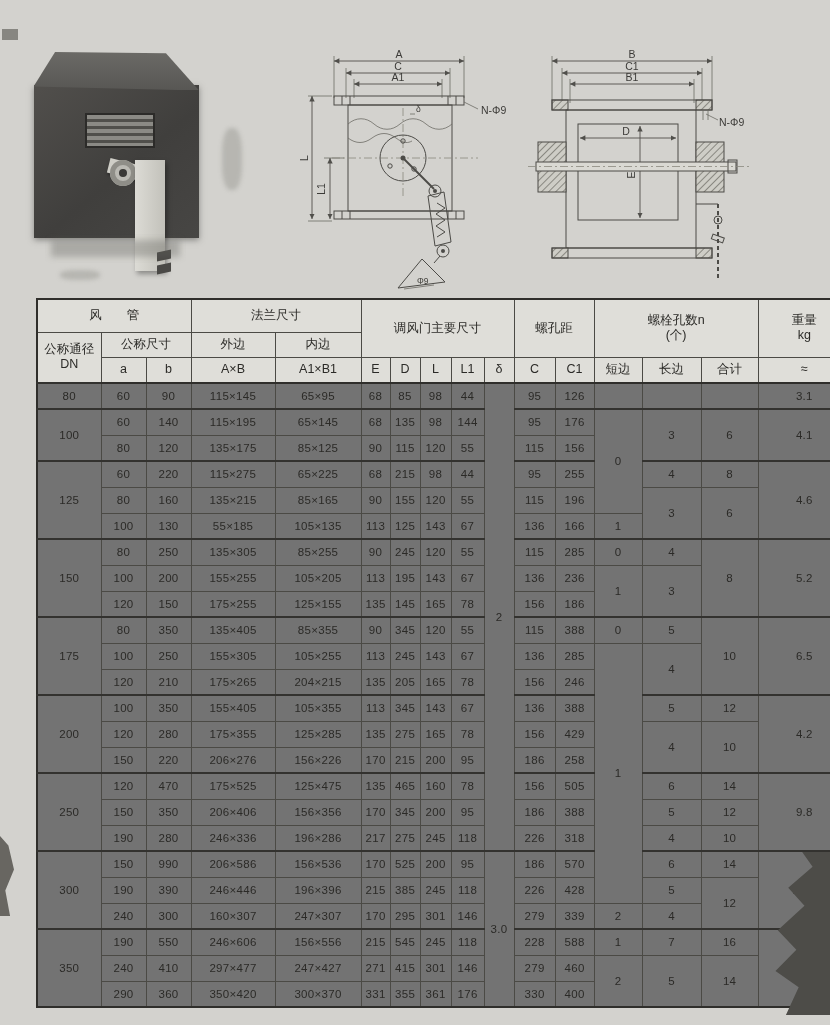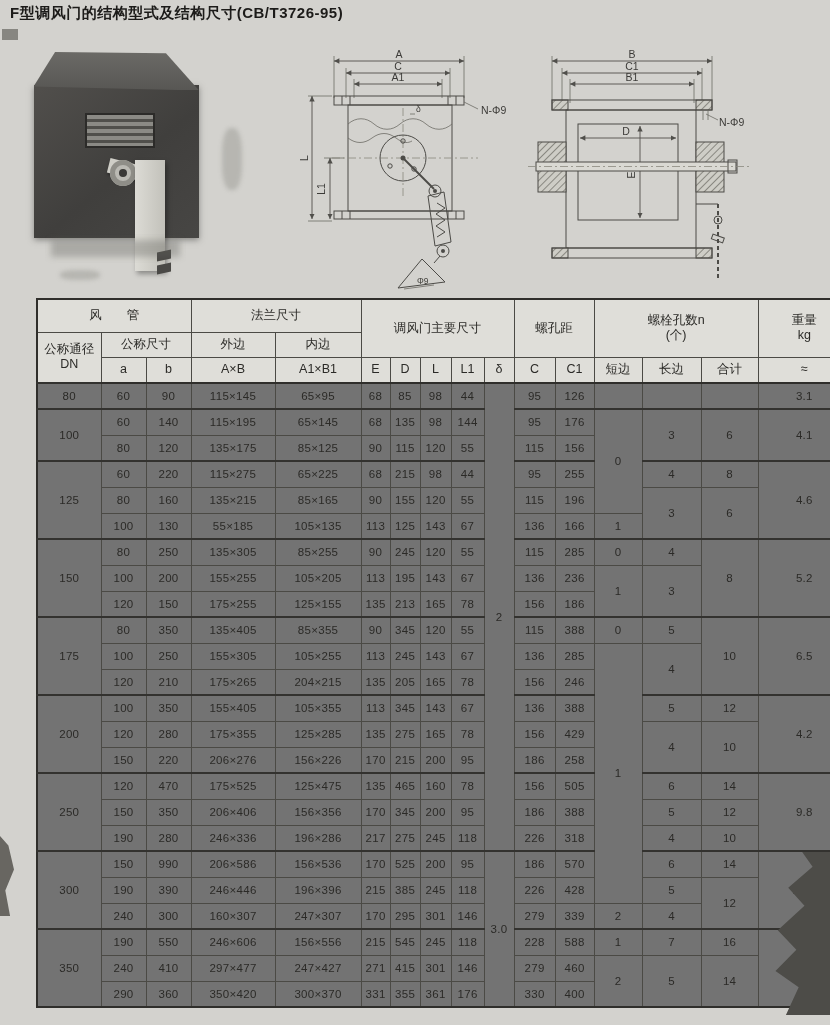--- a/index.html
+++ b/index.html
@@ -47,21 +47,20 @@
     clip-path:polygon(100% 0,52% 0,70% 9%,28% 22%,56% 33%,10% 48%,42% 60%,6% 73%,46% 83%,24% 100%,100% 100%);}
   .artifact-left{position:absolute;left:0;top:836px;width:14px;height:80px;background:#55544e;opacity:.85;
     clip-path:polygon(0 0,60% 12%,100% 42%,38% 68%,72% 100%,0 100%);}
   .corner-mark{position:absolute;left:2px;top:29px;width:16px;height:11px;background:#6e6d68;opacity:.75;filter:blur(.5px);}
 </style>
 </head>
 <body>
 
 <div class="page">
 
-  <h1 class="page-title">F型调风门的结构型式及结构尺寸(CB/T3726-95)</h1>
   <div class="corner-mark"></div>
 
   <div class="photo">
     <div class="ph-front"></div>
     <div class="ph-top"></div>
     <div class="ph-plate"></div>
     <div class="ph-arm"></div>
     <div class="ph-pivot"></div>
     <div class="ph-handle">
       <div class="ph-notch1"></div>
@@ -353,21 +352,21 @@
           <td>236</td>
           <td rowspan="2">1</td>
           <td rowspan="2">3</td>
         </tr>
         <tr>
           <td>120</td>
           <td>150</td>
           <td>175×255</td>
           <td>125×155</td>
           <td>135</td>
-          <td>213</td>
+          <td>145</td>
           <td>165</td>
           <td>78</td>
           <td>156</td>
           <td>186</td>
         </tr>
         <tr class="grp">
           <td rowspan="3">175</td>
           <td>80</td>
           <td>350</td>
           <td>135×405</td>

